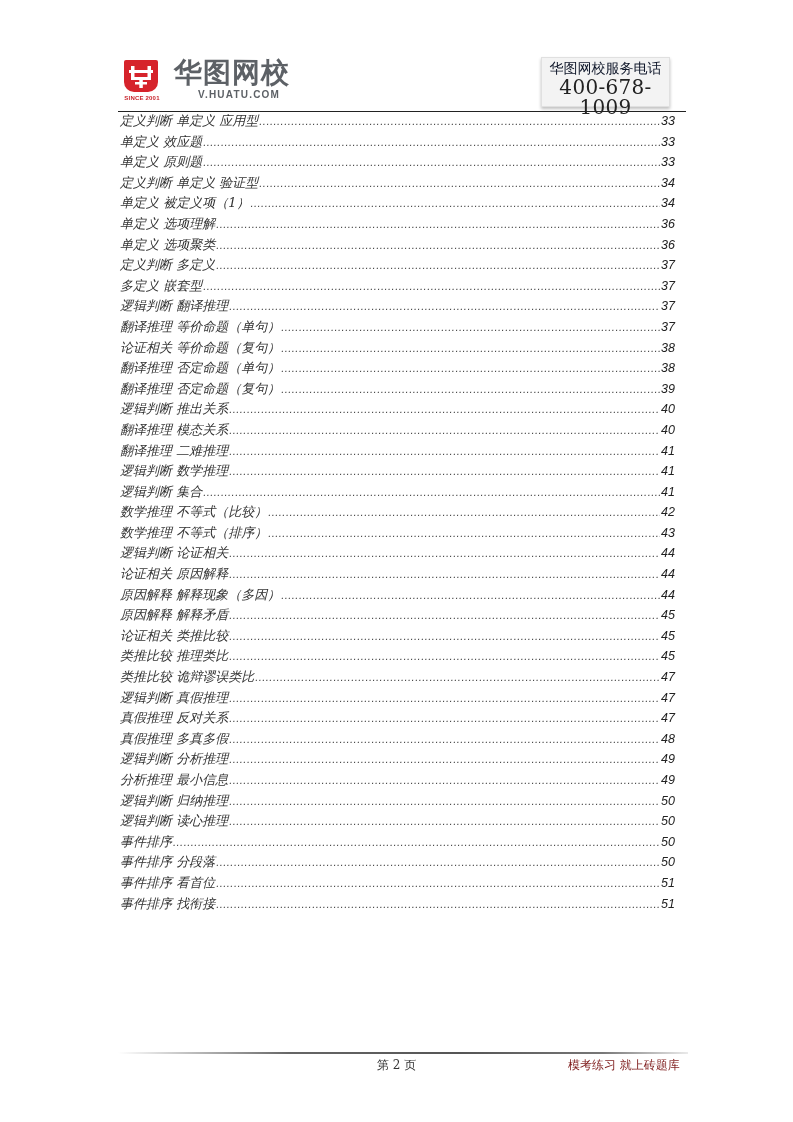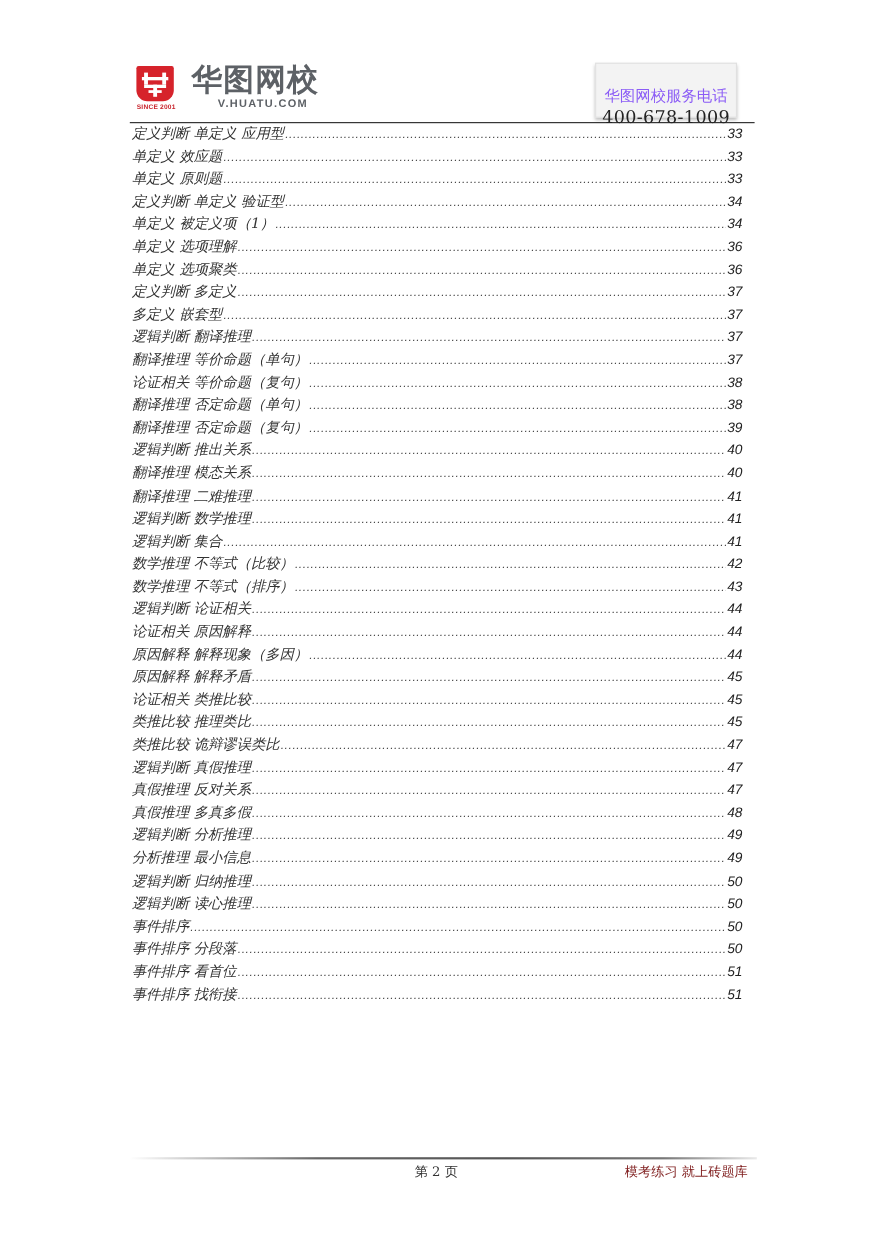--- a/index.html
+++ b/index.html
@@ -7,22 +7,22 @@
 
     .header { position: absolute; left: 0; top: 0; width: 793px; height: 112px; padding-left: 28px; }
     .logo { position: absolute; left: 120px; top: 58px; width: 200px; height: 46px; }
     .logo-badge { position: absolute; left: 4px; top: 2px; width: 34px; height: 32px; background: #d6232b; border-radius: 2px 2px 10px 10px; }
     .logo-badge svg { position: absolute; left: 0; top: 0; }
     .logo-since { position: absolute; left: 0; top: 37px; width: 44px; font-family: "Liberation Sans", sans-serif; font-size: 6px; font-weight: bold; color: #c8232b; text-align: center; letter-spacing: 0.2px; }
     .logo-name { position: absolute; left: 54px; top: 0px; font-family: "DejaVu Sans", sans-serif; font-weight: bold; font-size: 28px; color: #5d6166; letter-spacing: 1px; line-height: 30px; }
     .logo-url { position: absolute; left: 78px; top: 31px; font-family: "Liberation Sans", sans-serif; font-weight: bold; font-size: 10px; color: #5d6166; letter-spacing: 1.2px; }
 
     .hotline { position: absolute; left: 541px; top: 57px; width: 127px; height: 48px; background: #f3f3f3; border: 1px solid #e0e0e0; box-shadow: 0 2px 3px rgba(0,0,0,0.25); text-align: center; }
-    .hotline-title { font-size: 14px; color: #8b5cf6; margin-top: 21px; line-height: 18px; }
-    .hotline-number { font-size: 16px; color: #222; line-height: 20px; letter-spacing: 0.3px; }
+    .hotline-title { font-size: 14px; color: #0f172a; margin-top: 1px; line-height: 18px; }
+    .hotline-number { font-size: 20px; color: #222; line-height: 20px; letter-spacing: 0.3px; }
 
     .header-rule { position: absolute; left: 118px; top: 111px; width: 568px; height: 1px; background: #222; }
 
     .toc { position: absolute; left: 120px; top: 111px; width: 555px; font-style: italic; }
     .toc-row { display: flex; align-items: baseline; height: 20.6px; line-height: 20.6px; font-size: 13px; white-space: nowrap; }
     .toc-label { flex: none; color: #333; }
     .toc-leader { flex: 1 1 auto; overflow: hidden; margin: 0 1px; color: #444; font-family: "Liberation Sans", sans-serif; font-size: 11px; letter-spacing: 0.5px; }
     .toc-leader::before { content: ".........................................................................................................................................................................................................................................................."; }
     .toc-page { flex: none; font-family: "Liberation Sans", sans-serif; font-size: 12.5px; color: #222; }
 

